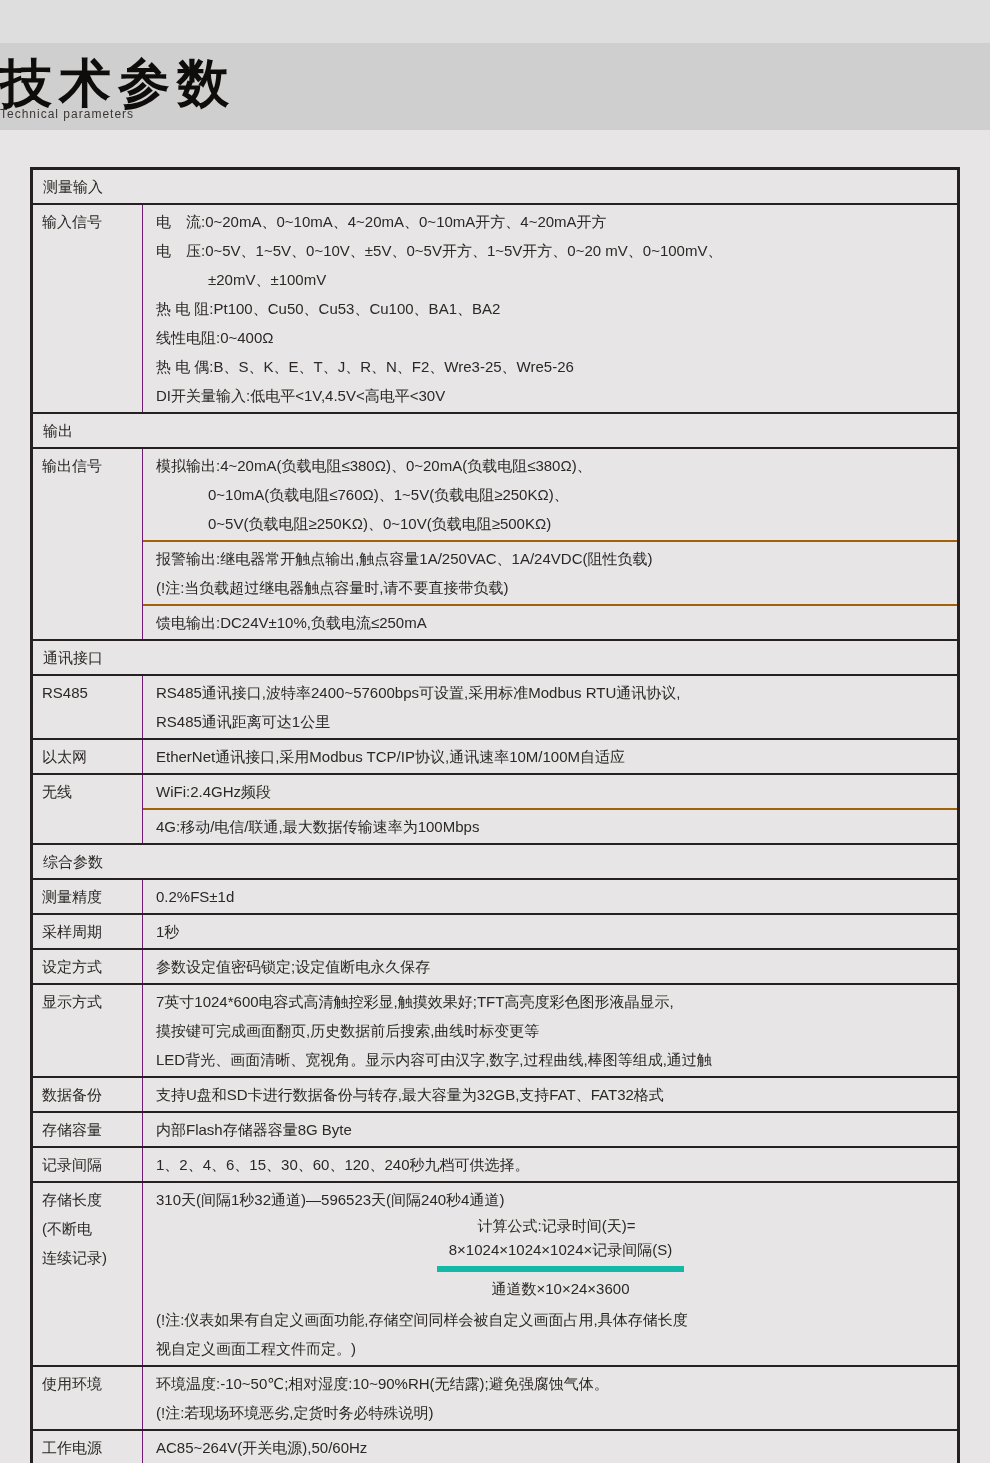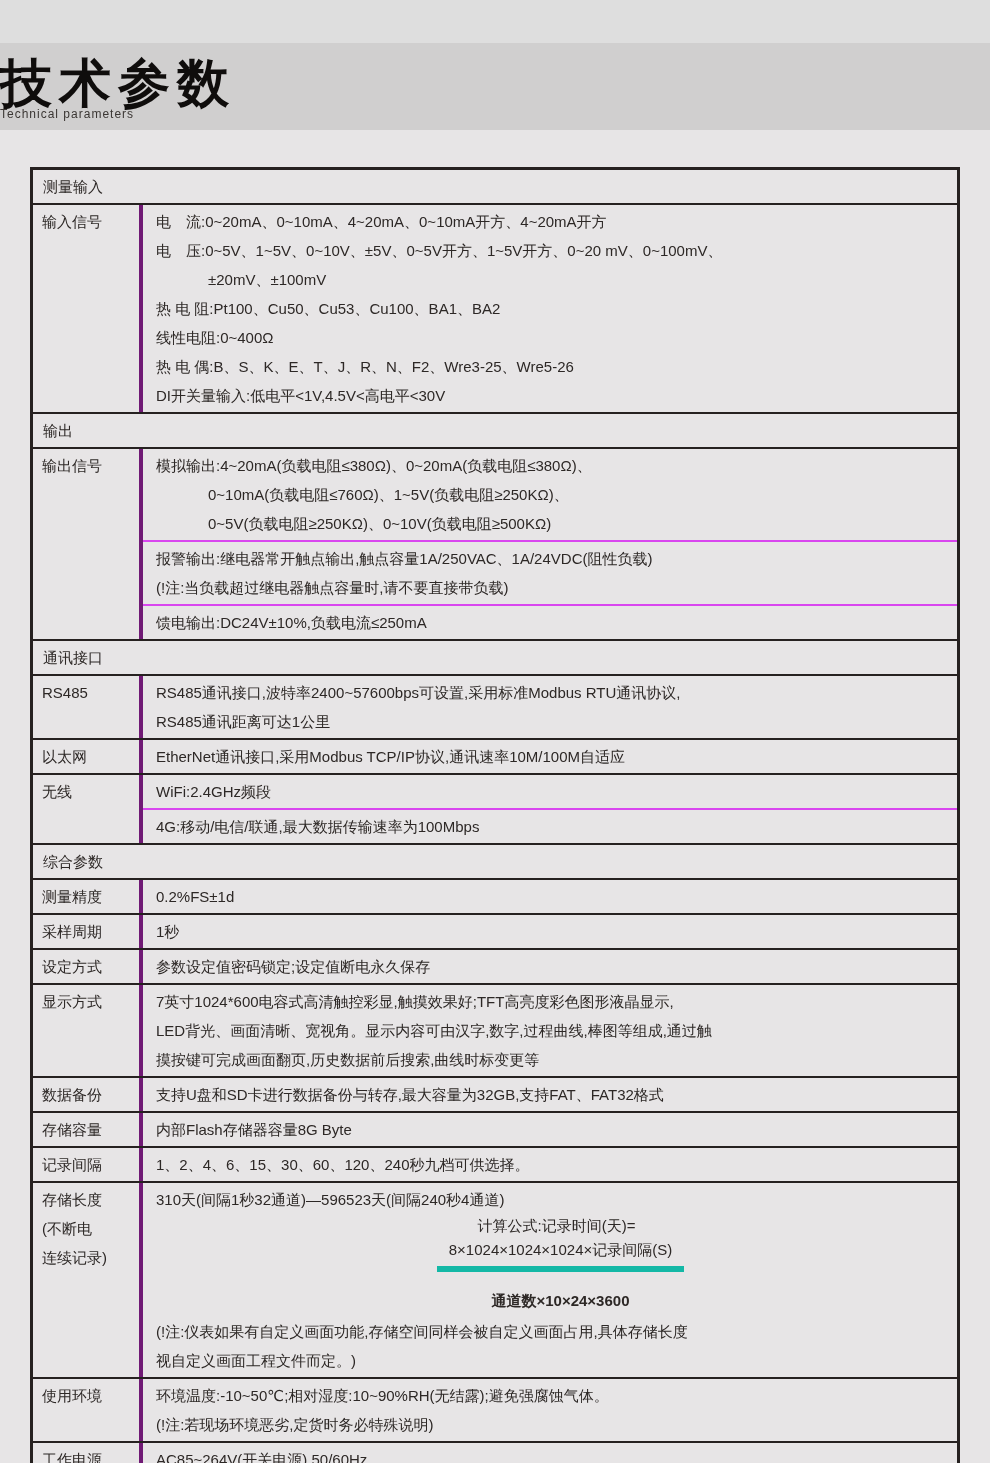--- a/index.html
+++ b/index.html
@@ -13,30 +13,30 @@
   .strip-top   { height: 43px;  background: #dedede; }
   .strip-title { height: 87px; background: #d0cfcf; text-align: left; }
   .title    { font-size: 52px; font-weight: bold; letter-spacing: 7px; padding-top: 12px; color: #0f0d0c; line-height: 56px; }
   .subtitle { font-size: 12px; color: #3b3734; letter-spacing: 1px; margin-top: -4px; }
 
   .spec { width: 930px; margin: 37px 0 0 30px; border: 3px solid #262120; background: #e7e5e6; }
   .row  { border-top: 2px solid #262120; font-size: 15px; }
   .row:first-child { border-top: none; }
   .section { line-height: 31px; padding: 1px 10px; }
   .grid { display: grid; grid-template-columns: 110px 1fr; }
-  .label { border-right: 4px solid #701a75; padding: 2px 4px 2px 9px; line-height: 29px; }
+  .label { border-right: 1px solid #701a75; padding: 2px 4px 2px 9px; line-height: 29px; }
   .content { padding: 0; min-width: 0; }
   .block { padding: 2px 0; }
-  .block + .block { border-top: 2px solid #d946ef; }
+  .block + .block { border-top: 2px solid #a16207; }
   .line { line-height: 29px; padding: 0 8px 0 13px; white-space: nowrap; }
   .indent  { padding-left: 65px; }
   .formula { display: flex; align-items: center; padding-left: 13px; margin: 3px 0; flex-direction: column; }
   .frac { text-align: center; margin-left: 8px; }
   .frac .num { display: block; border-bottom: 6px solid #14b8a6; padding: 0 12px 3px; line-height: 27px; }
-  .frac .den { display: block; padding-top: 15px; line-height: 27px; font-weight: bold; }
+  .frac .den { display: block; padding-top: 3px; line-height: 27px; }
 </style>
 </head>
 <body>
 
 <div class="strip-top"></div>
 <div class="strip-title">
   <div class="title">技术参数</div>
   <div class="subtitle">Technical parameters</div>
 </div>
 
@@ -139,22 +139,22 @@
       <div class="line">参数设定值密码锁定;设定值断电永久保存</div>
     </div>
       </div>
   </div>
 
   <div class="row grid">
     <div class="label">显示方式</div>
     <div class="content">
         <div class="block">
       <div class="line">7英寸1024*600电容式高清触控彩显,触摸效果好;TFT高亮度彩色图形液晶显示,</div>
+      <div class="line">摸按键可完成画面翻页,历史数据前后搜索,曲线时标变更等</div>
       <div class="line">LED背光、画面清晰、宽视角。显示内容可由汉字,数字,过程曲线,棒图等组成,通过触</div>
-      <div class="line">摸按键可完成画面翻页,历史数据前后搜索,曲线时标变更等</div>
     </div>
       </div>
   </div>
 
   <div class="row grid">
     <div class="label">数据备份</div>
     <div class="content">
         <div class="block">
       <div class="line">支持U盘和SD卡进行数据备份与转存,最大容量为32GB,支持FAT、FAT32格式</div>
     </div>

